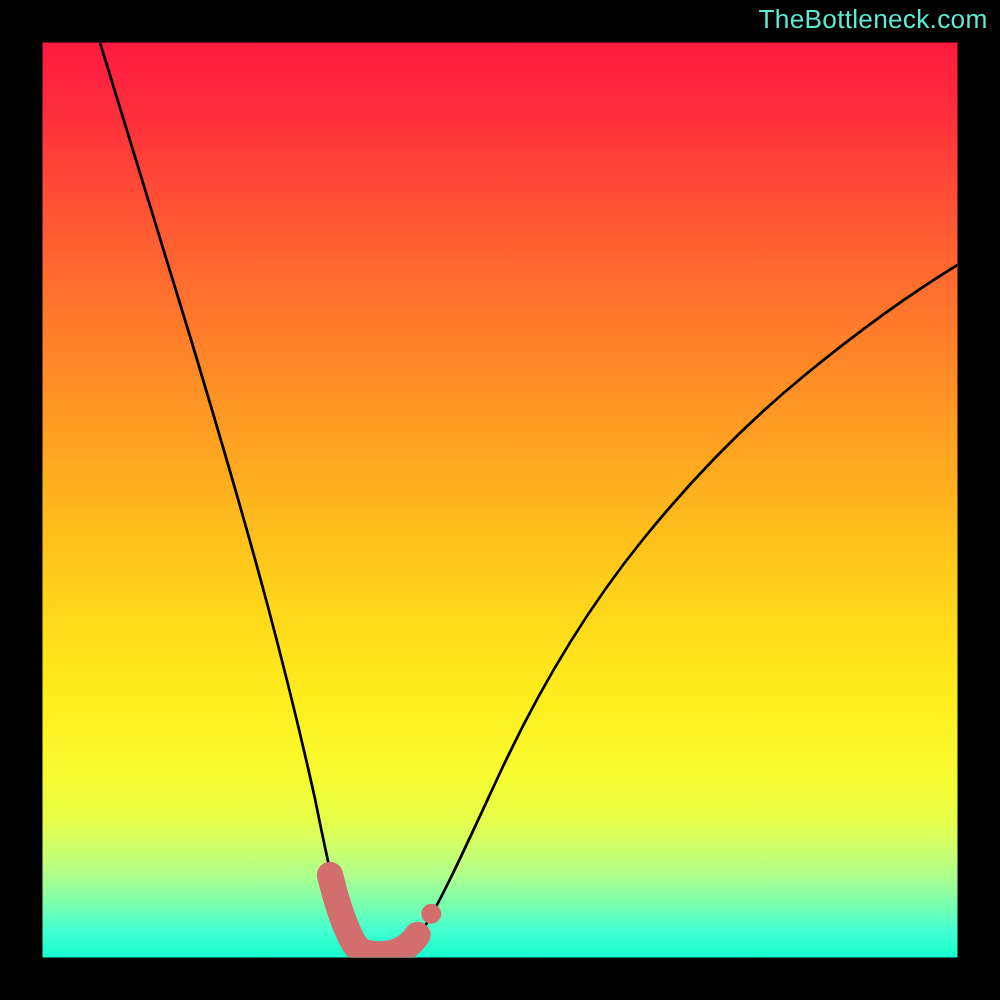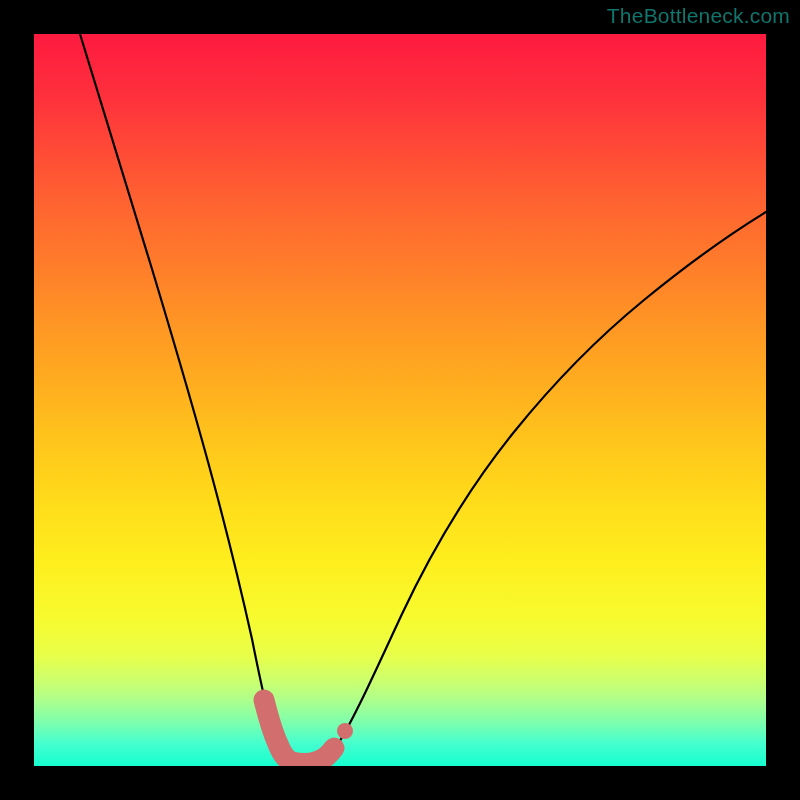--- a/index.html
+++ b/index.html
@@ -14,21 +14,21 @@
   .stage {
     position: relative;
     width: 800px;
     height: 800px;
     background: #000000;
   }
   .watermark {
     position: absolute;
     top: 4px;
     right: 10px;
-    color: #0f766e;
+    color: #5eead4;
     font-size: 21px;
     font-weight: 500;
     letter-spacing: 0.2px;
     z-index: 10;
   }
   .plot-area {
     position: absolute;
     left: 34px;
     top: 34px;
     width: 732px;

